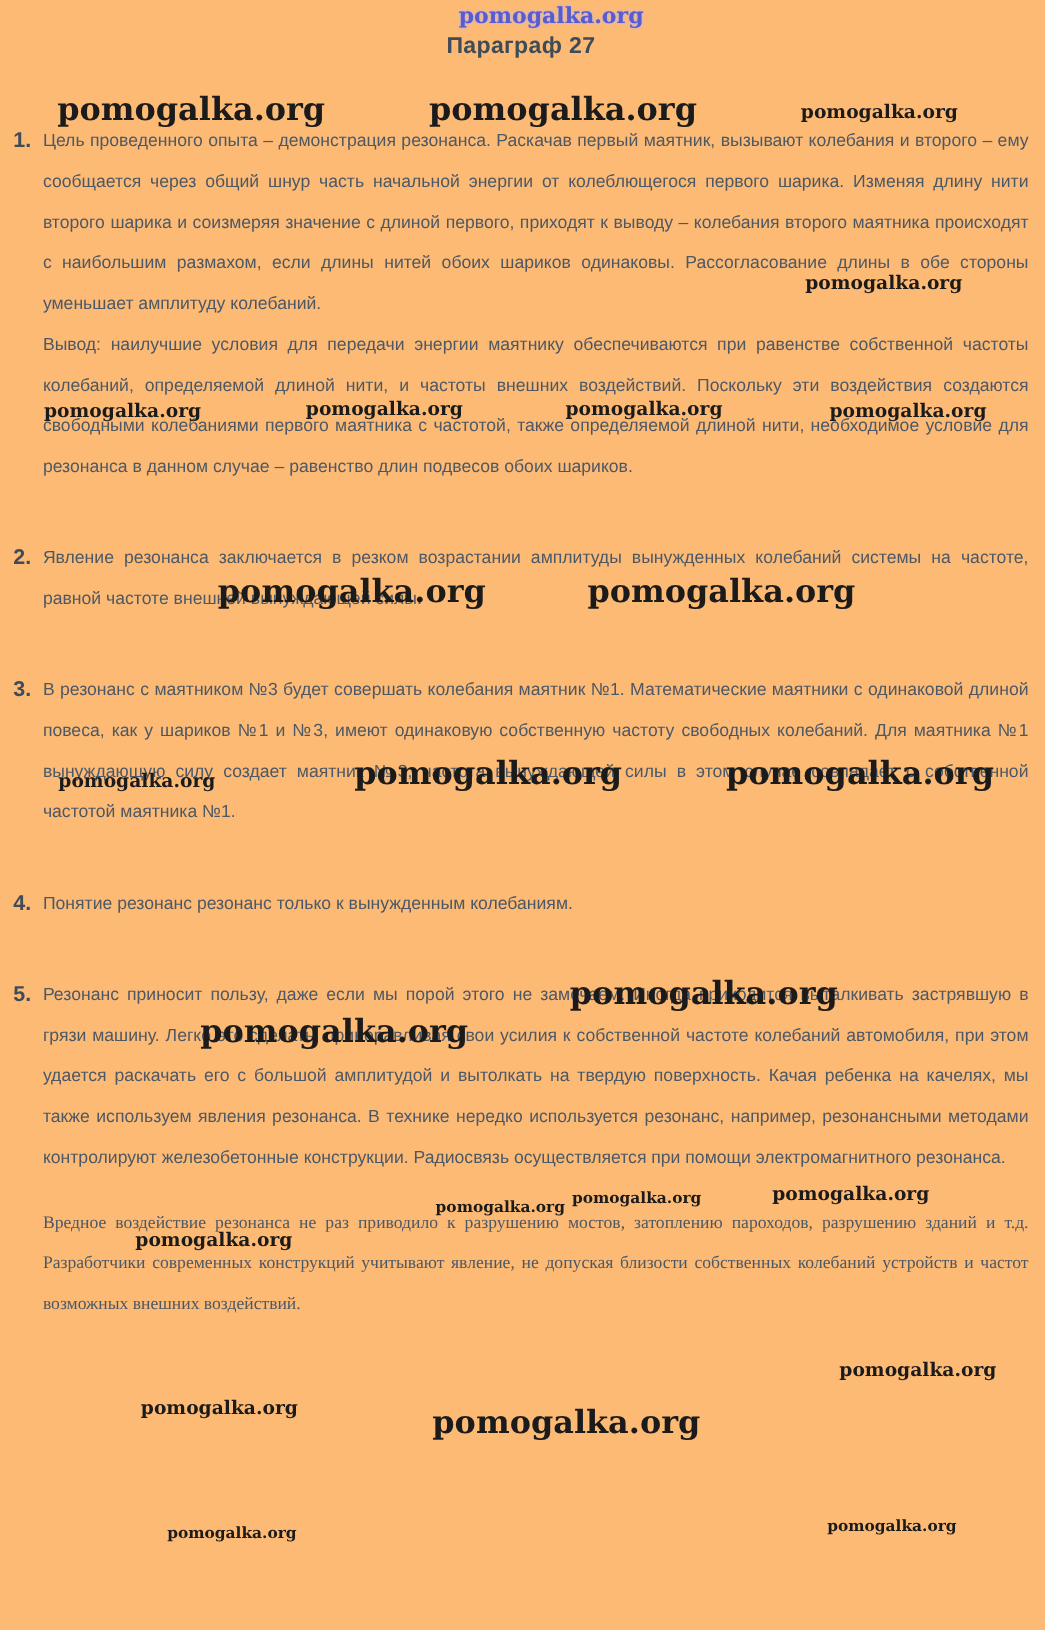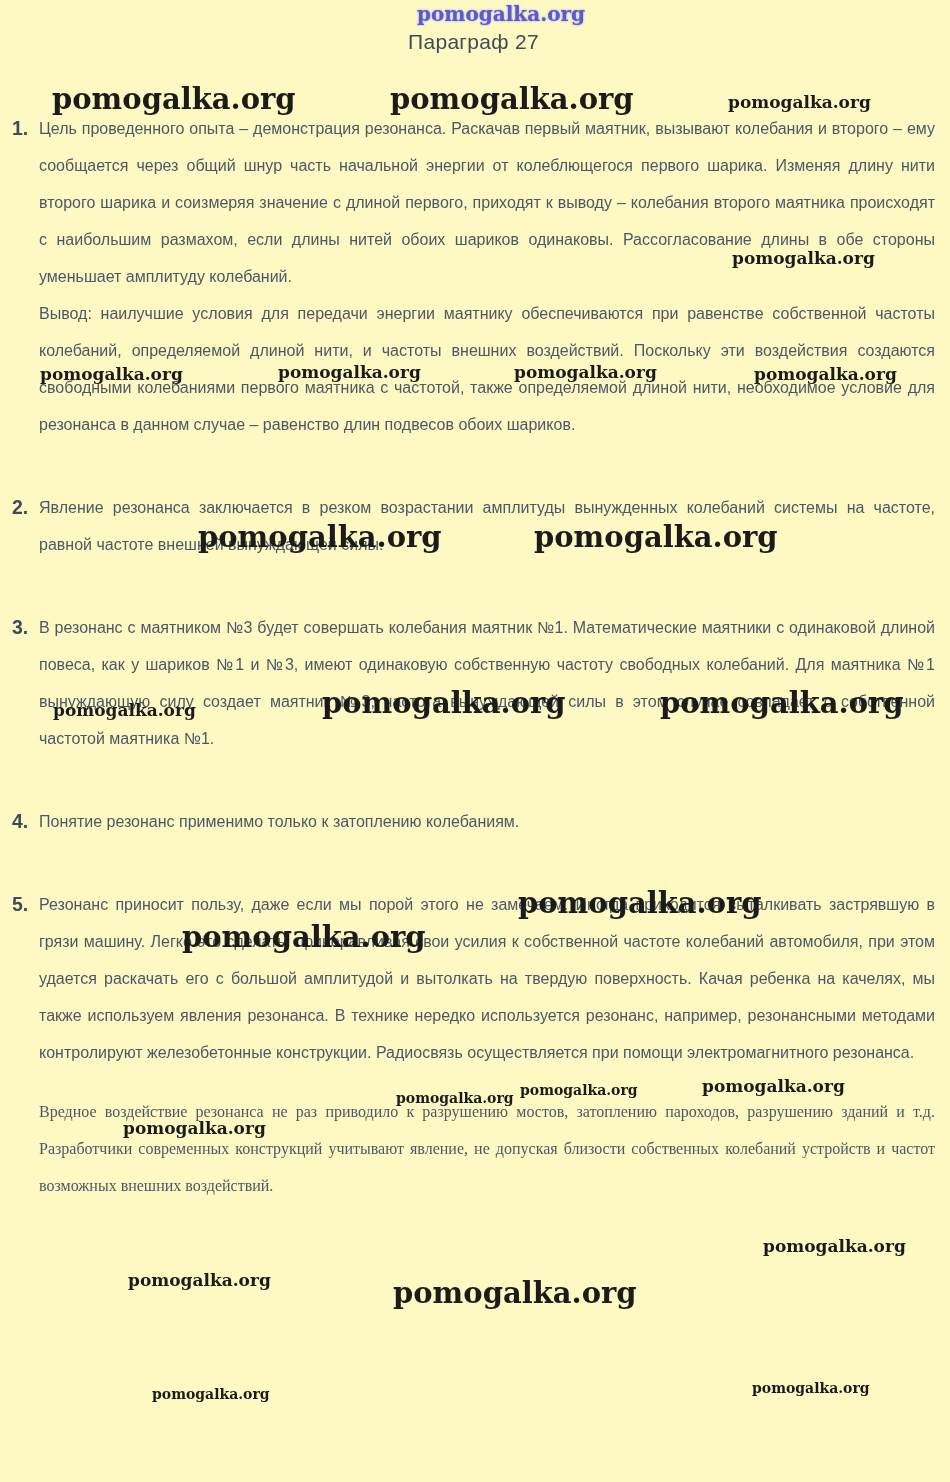--- a/index.html
+++ b/index.html
@@ -4,29 +4,29 @@
 <style>
   * { margin: 0; padding: 0; box-sizing: border-box; }
   html, body { background: #ffffff; }
   body { font-family: "Liberation Sans", sans-serif; }
 
   .page {
     position: relative;
     width: 950px;
     min-height: 1482px;
     margin: 0 auto;
-    background: #fef9c3;
+    background: #fdba74;
     padding: 30px 15px 30px 12px;
     overflow: hidden;
   }
 
   .page-title {
     text-align: center;
     font-size: 21px;
-    font-weight: normal;
+    font-weight: bold;
     color: #3e4b59;
     letter-spacing: 0.3px;
     margin-bottom: 56px;
   }
 
   .answers { position: relative; }
 
   .answer {
     display: flex;
     align-items: flex-start;
@@ -127,21 +127,21 @@
     <div class="answer">
       <span class="answer-num">3.</span>
       <div class="answer-text">
         <p>В резонанс с маятником №3 будет совершать колебания маятник №1. Математические маятники с одинаковой длиной повеса, как у шариков №1 и №3, имеют одинаковую собственную частоту свободных колебаний. Для маятника №1 вынуждающую силу создает маятник №3, частота вынуждающей силы в этом случае совпадает с собственной частотой маятника №1.</p>
       </div>
     </div>
 
     <div class="answer">
       <span class="answer-num">4.</span>
       <div class="answer-text">
-        <p>Понятие резонанс применимо только к затоплению колебаниям.</p>
+        <p>Понятие резонанс резонанс только к вынужденным колебаниям.</p>
       </div>
     </div>
 
     <div class="answer">
       <span class="answer-num">5.</span>
       <div class="answer-text">
         <p>Резонанс приносит пользу, даже если мы порой этого не замечаем. Иногда приходится выталкивать застрявшую в грязи машину. Легко это сделать, приноравливая свои усилия к собственной частоте колебаний автомобиля, при этом удается раскачать его с большой амплитудой и вытолкать на твердую поверхность. Качая ребенка на качелях, мы также используем явления резонанса. В технике нередко используется резонанс, например, резонансными методами контролируют железобетонные конструкции. Радиосвязь осуществляется при помощи электромагнитного резонанса.</p>
         <p class="para-gap">Вредное воздействие резонанса не раз приводило к разрушению мостов, затоплению пароходов, разрушению зданий и т.д. Разработчики современных конструкций учитывают явление, не допуская близости собственных колебаний устройств и частот возможных внешних воздействий.</p>
       </div>
     </div>

